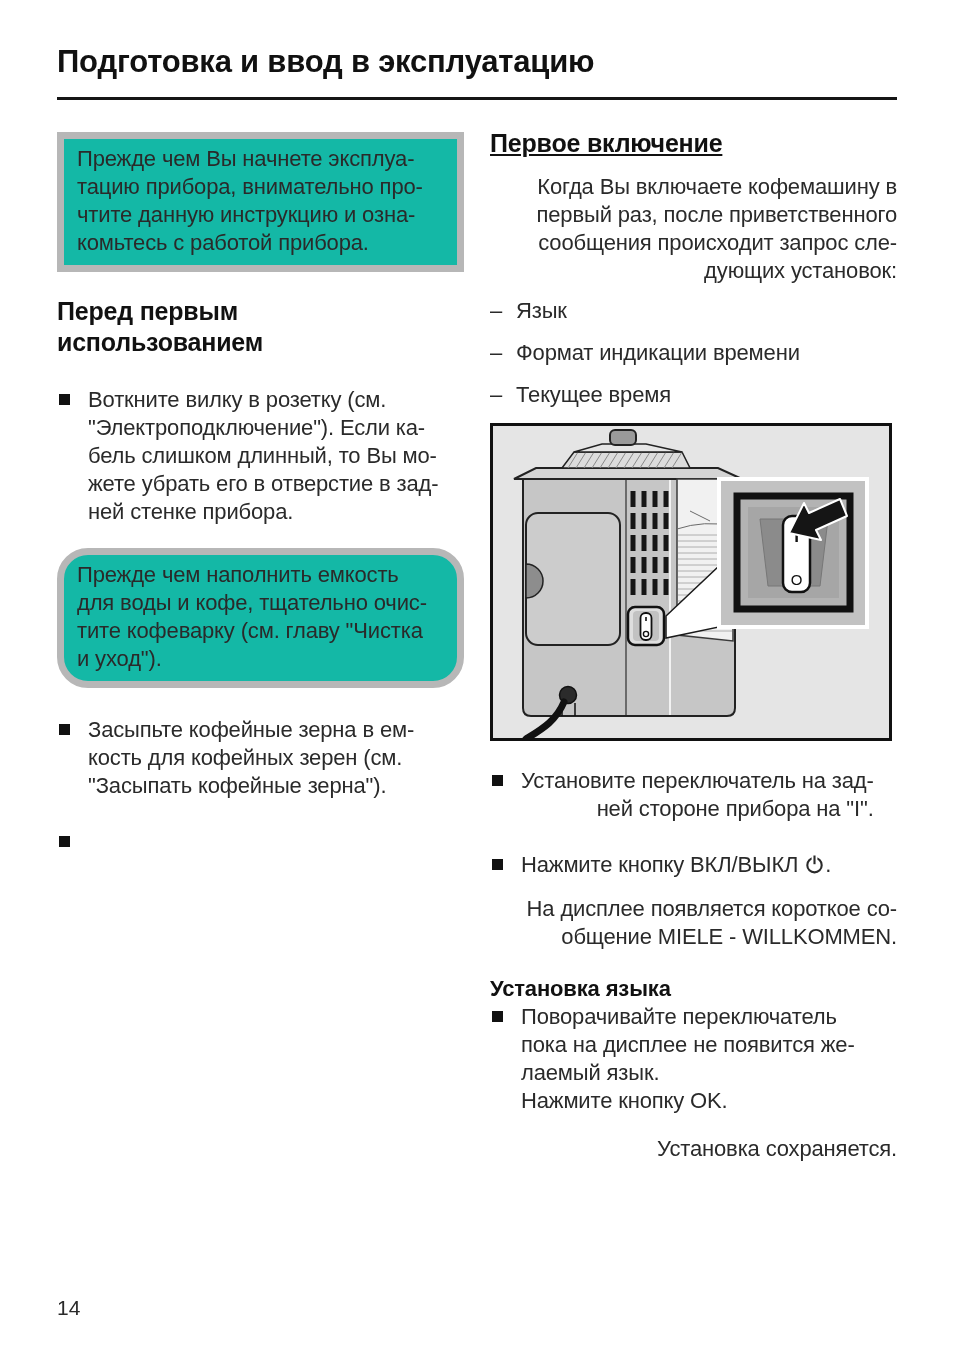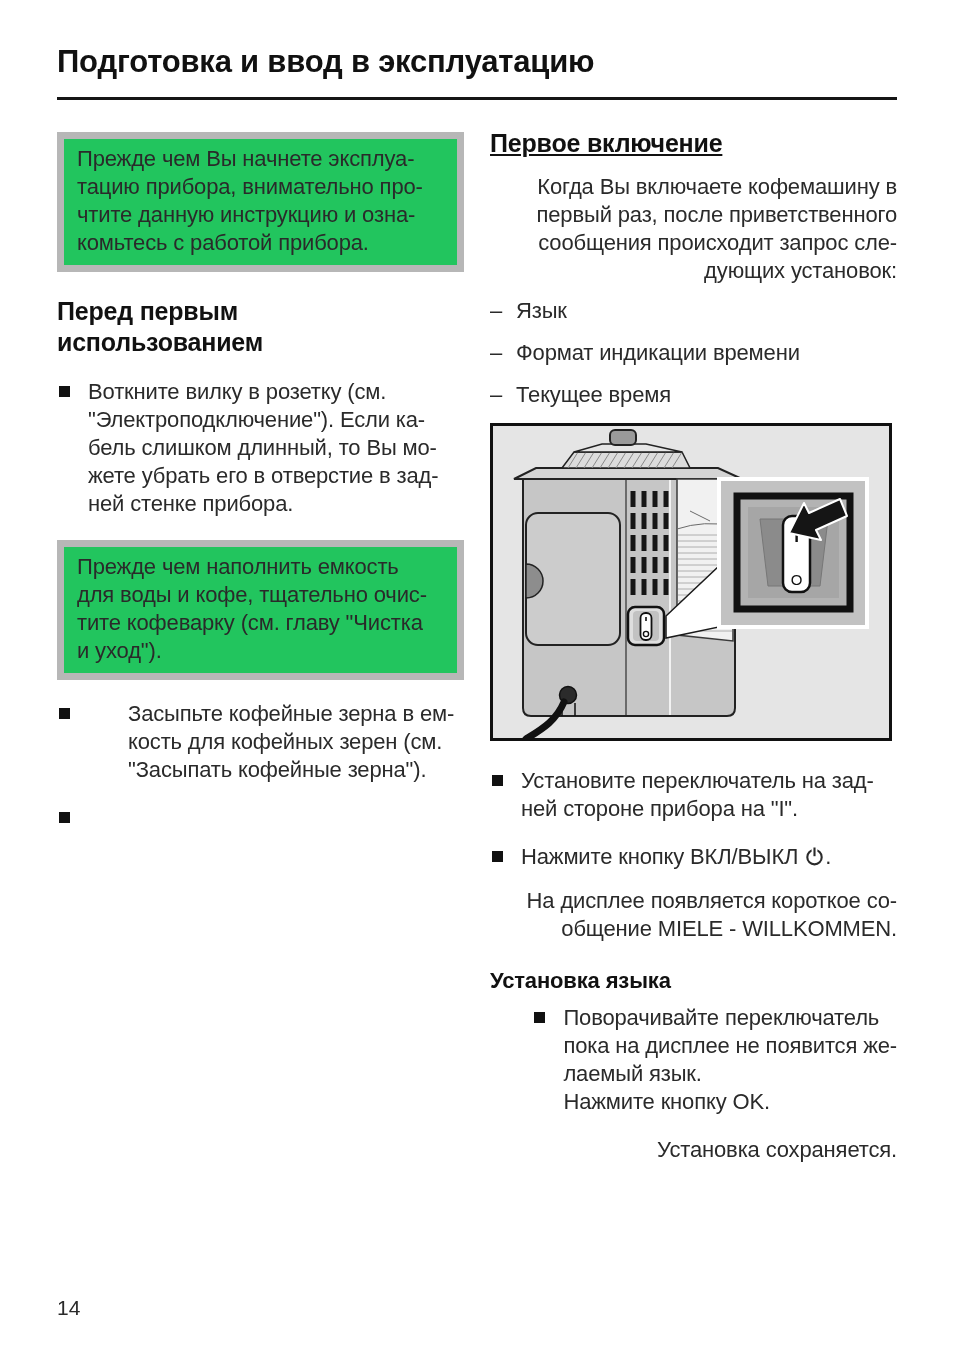--- a/index.html
+++ b/index.html
@@ -18,39 +18,39 @@
     position:absolute; left:57px; top:97px; width:840px; height:3px; background:#151515;
   }
 
   .col-left  { position:absolute; left:57px;  top:120px; width:407px; }
   .col-right { position:absolute; left:490px; top:120px; width:407px; }
 
   .pre { white-space:pre; }
   .body-text { font-size:22px; line-height:28px; letter-spacing:-0.15px; color:#2a2a2a; }
 
   .note-box {
-    border:7px solid #b7b7b7; background:#22c55e;
+    border:7px solid #b7b7b7; background:#14b8a6;
     padding:6px 20px 8px 13px; margin-top:12px;
   }
-  .note-box.mid { margin-top:22px; }
+  .note-box.mid { margin-top:22px;border-radius:31px; }
 
   h2.section-heading {
     font-size:25px; line-height:31px; font-weight:bold; color:#111;
     margin:24px 0 0 0; letter-spacing:-0.2px;
   }
   .col-right h2.section-heading { margin-top:8px;text-decoration:underline; }
 
   h3.sub-heading {
     font-size:22px; line-height:28px; font-weight:bold; color:#111;
     margin:24px 0 0 0; letter-spacing:-0.15px;
   }
 
   .paragraph { margin-top:14px;text-align:right; }
 
-  .step { display:flex; margin-top:20px; }
+  .step { display:flex; margin-top:28px; }
   .step.first { margin-top:16px; }
   .sq {
     flex:none; width:11px; height:11px; background:#111;
     margin:8px 0 0 2px;
   }
   .step-text { flex:none; margin-left:18px; }
 
   .dash-list { margin-top:12px; }
   .dash-item { display:flex; margin-top:14px; }
   .dash-item:first-child { margin-top:0; }
@@ -95,21 +95,21 @@
 ней стенке прибора.</span>
     </div>
 
     <div class="note-box mid">
       <div class="body-text pre">Прежде чем наполнить емкость
 для воды и кофе, тщательно очис-
 тите кофеварку (см. главу "Чистка
 и уход").</div>
     </div>
 
-    <div class="step" style="gap:40px;">
+    <div class="step" style="">
       <span class="sq"></span>
       <span class="step-text body-text pre">Засыпьте кофейные зерна в ем-
 кость для кофейных зерен (см.
 "Засыпать кофейные зерна").</span>
     </div>
 
     <div class="step">
       <span class="sq"></span>
     </div>
 
@@ -187,41 +187,41 @@
           <rect x="258" y="84" width="91" height="91" fill="#a6a6a6"></rect>
           <polygon points="270,96 338,96 330,163 278,163" fill="#8b8b8b" stroke="#777" stroke-width="1"></polygon>
           <rect x="293" y="93" width="27" height="76" rx="9" fill="#ffffff" stroke="#111" stroke-width="2.5"></rect>
           <text x="306.5" y="119" text-anchor="middle" font-size="17" font-weight="bold" fill="#111">I</text>
           <text x="306.5" y="162" text-anchor="middle" font-size="15" fill="#111">O</text>
           <polygon points="299,110 314,80 319,90 350,76 357,93 326,107 331,117" fill="#151515" stroke="#ffffff" stroke-width="2" stroke-linejoin="round"></polygon>
         </g>
       </svg>
     </div>
 
-    <div class="step" style="margin-top:26px;">
+    <div class="step" style="margin-top:26px;text-align:right;">
       <span class="sq"></span>
       <span class="step-text body-text pre">Установите переключатель на зад-
 ней стороне прибора на "I".</span>
     </div>
 
     <div class="step">
       <span class="sq"></span>
       <span class="step-text body-text"><span>Нажмите кнопку ВКЛ/ВЫКЛ</span><svg class="power-icon" width="21" height="24" viewBox="0 0 21 24">
             <circle cx="10.5" cy="13.2" r="7.2" fill="none" stroke="#2a2a2a" stroke-width="2.1"></circle>
             <rect x="7.6" y="3.2" width="5.8" height="6.2" fill="#ffffff"></rect>
             <line x1="10.5" y1="3.5" x2="10.5" y2="12.2" stroke="#2a2a2a" stroke-width="2.1"></line>
           </svg><span>.</span></span>
     </div>
 
     <div class="paragraph body-text pre" style="margin-top:16px;">На дисплее появляется короткое со-
 общение MIELE - WILLKOMMEN.</div>
 
     <h3 class="sub-heading">Установка языка</h3>
 
-    <div class="step" style="margin-top:9px;justify-content:flex-end;">
+    <div class="step" style="margin-top:0;">
       <span class="sq"></span>
       <span class="step-text body-text pre">Поворачивайте переключатель
 пока на дисплее не появится же-
 лаемый язык.
 Нажмите кнопку OK.</span>
     </div>
 
     <div class="paragraph body-text" style="margin-top:20px;">Установка сохраняется.</div>
 
   </div>

